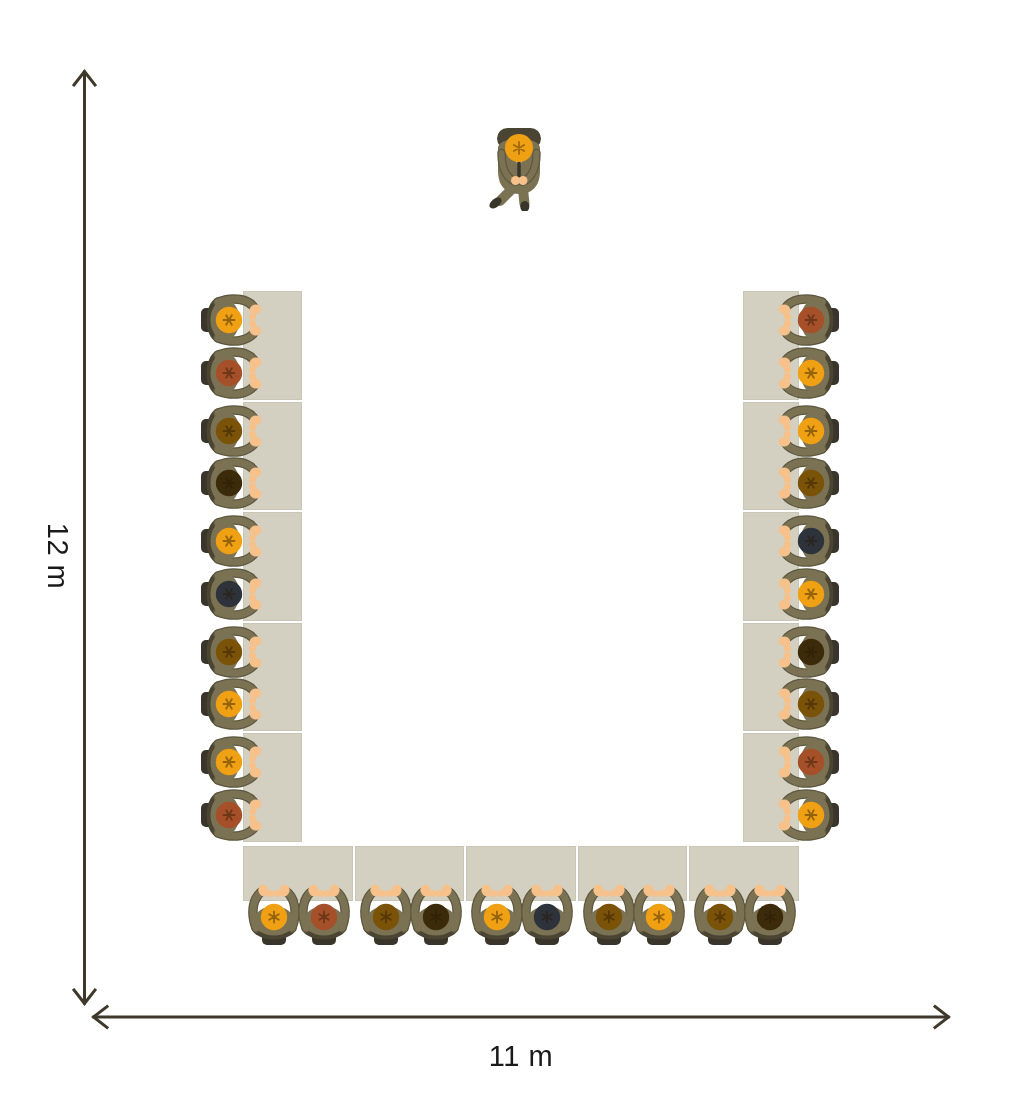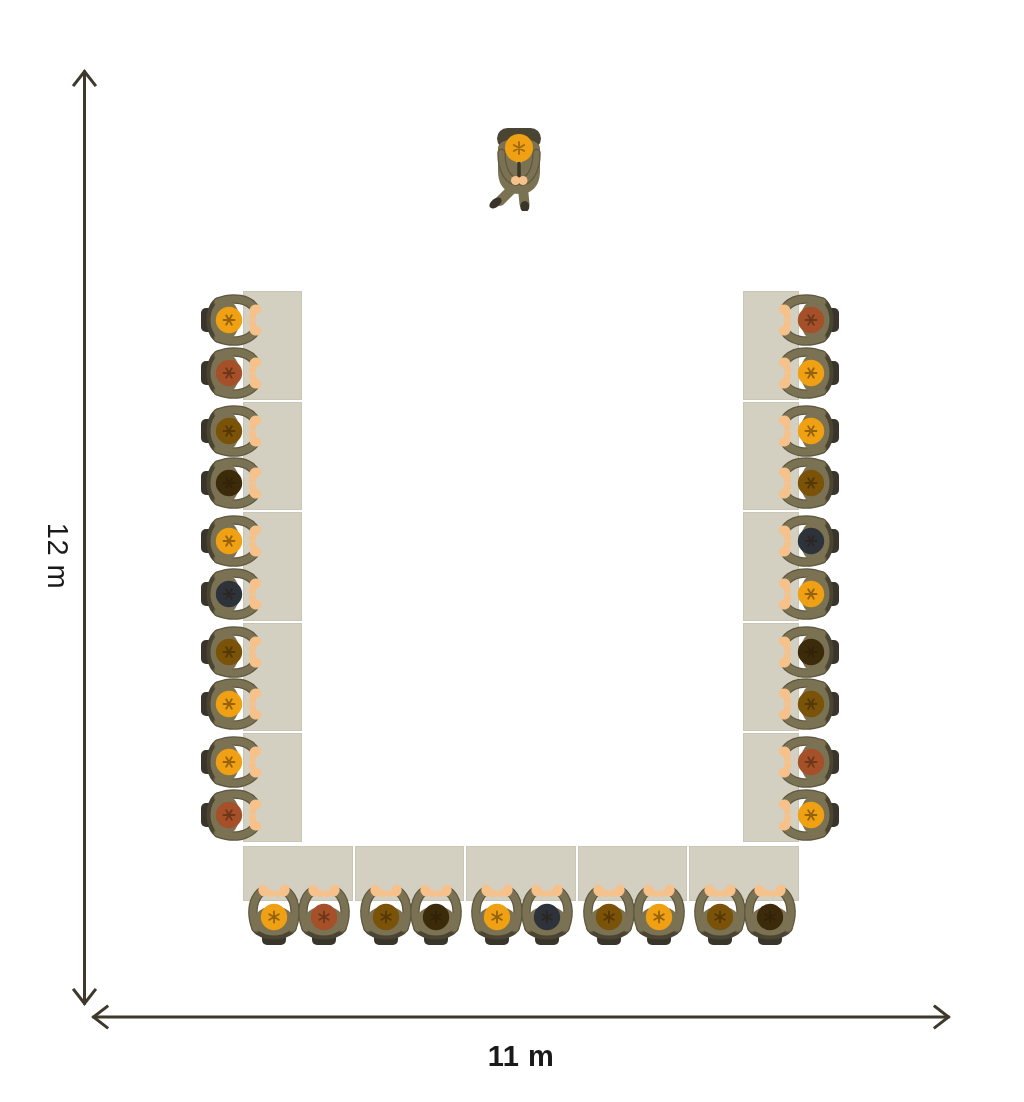--- a/index.html
+++ b/index.html
@@ -21,21 +21,21 @@
   .person svg,.presenter svg{display:block;}
   .overlay{position:absolute;left:0;top:0;pointer-events:none;}
   .dim-label{
     position:absolute;
     font-size:29px;
     color:#1A1A1A;
     letter-spacing:0.5px;
     white-space:nowrap;
   }
   #height-label{left:57px;top:556px;transform:translate(-50%,-50%) rotate(90deg);}
-  #width-label{left:521px;top:1056px;transform:translate(-50%,-50%);font-weight:bold;}
+  #width-label{left:521px;top:1056px;transform:translate(-50%,-50%);}
 </style>
 </head>
 <body>
 
 <div class="canvas" style="background: rgb(255, 255, 255);">
 
   <div class="scene" id="scene">
       <div class="table" style="left: 243px; top: 291px; width: 59px; height: 108.5px; background: rgb(211, 208, 193);"></div>
       <div class="table" style="left: 743px; top: 291px; width: 56px; height: 108.5px; background: rgb(211, 208, 193);"></div>
       <div class="table" style="left: 243px; top: 401.5px; width: 59px; height: 108.5px; background: rgb(211, 208, 193);"></div>

